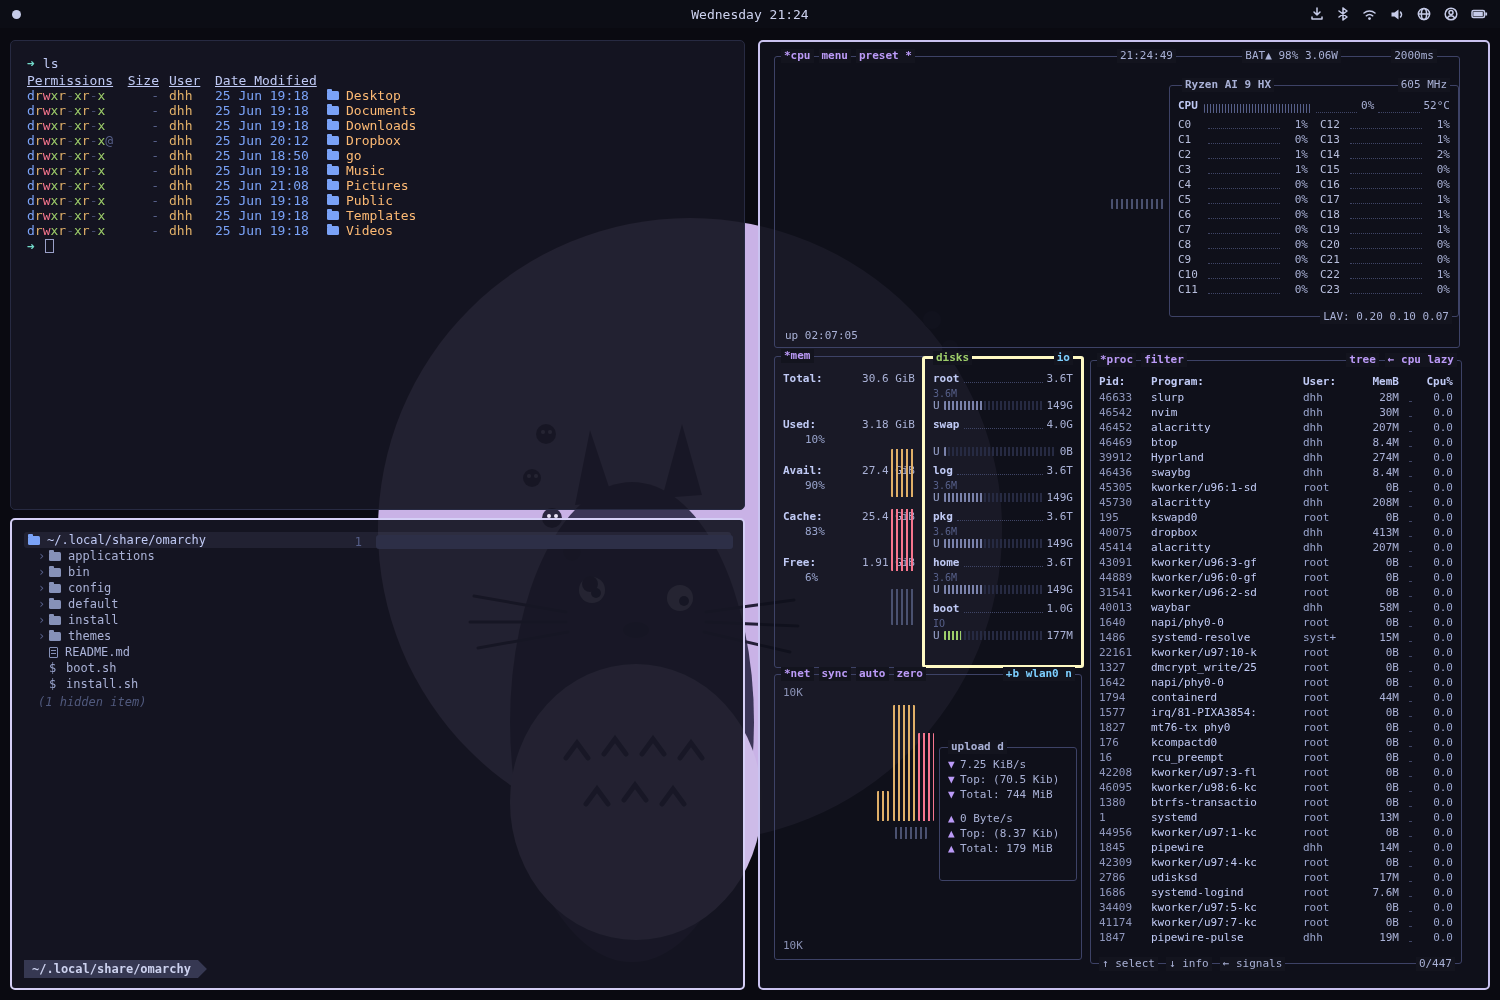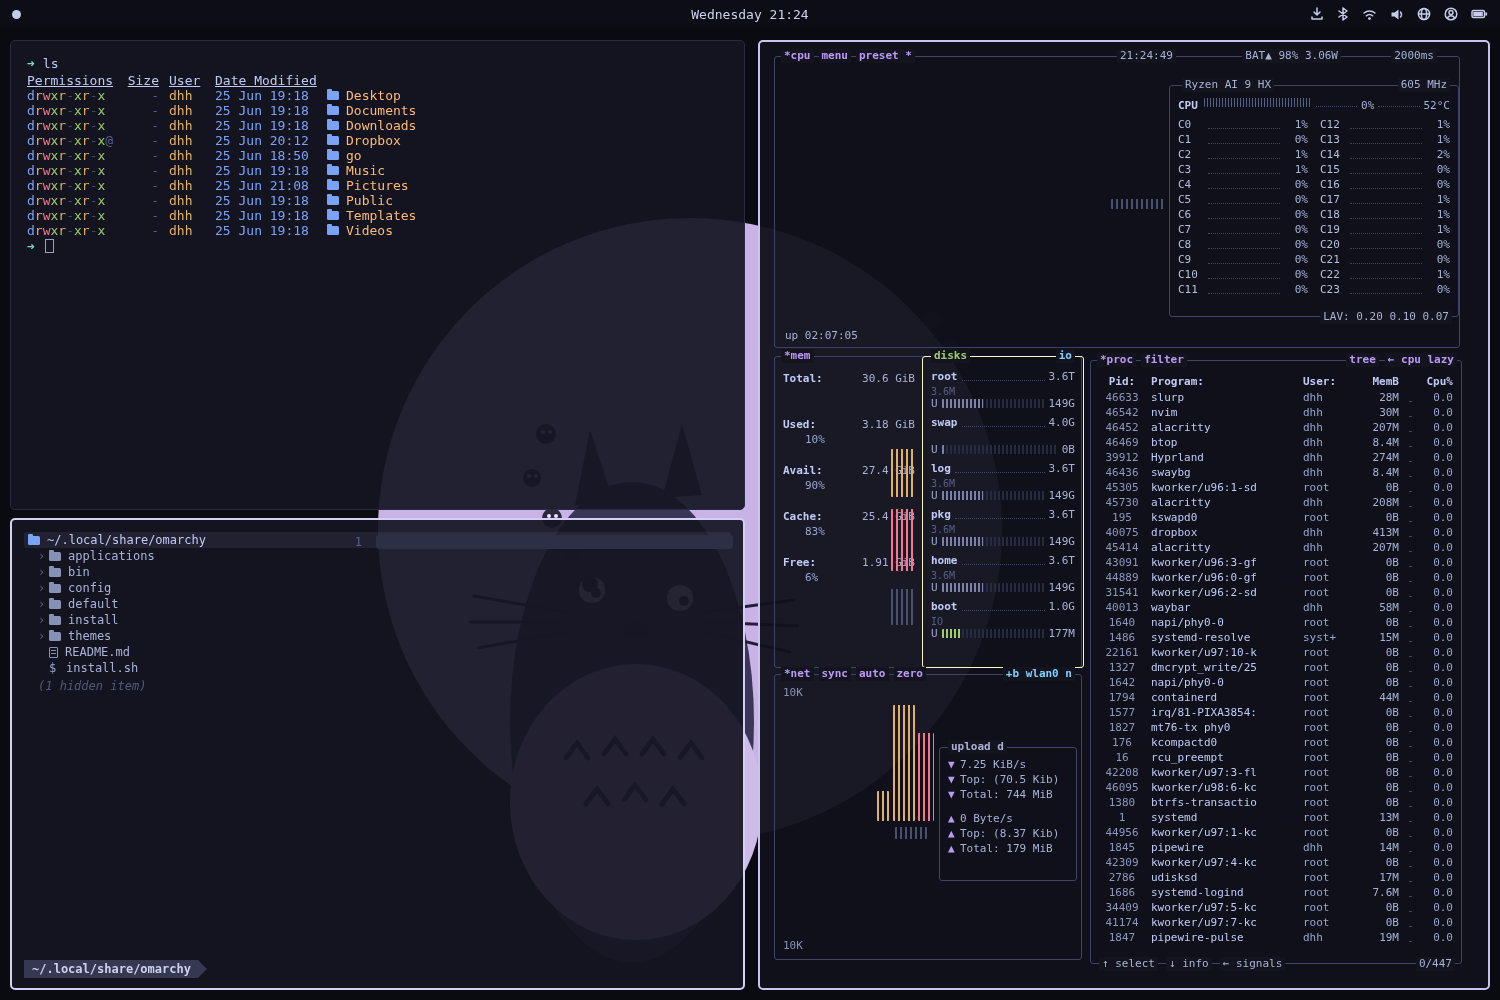--- a/index.html
+++ b/index.html
@@ -71,36 +71,36 @@
 .bx{position:absolute;border:1px solid #3d4266;border-radius:3px}
 .chip{background:#13141e;padding:0 3px;font-weight:bold;color:#bb9af7;white-space:nowrap;line-height:14px}
 .chip.val{color:#a9b1d6;font-weight:normal}
 .chip.cy{color:#7dcfff}.chip.gr{color:#9ece6a}
 .abs{position:absolute}
 .tabsrow{position:absolute;top:-8px;left:6px;display:flex;gap:5px}
 .lead{flex:1;margin:0 4px;border-bottom:1px dotted #3f4566;height:9px}
 .bx-cpu{left:14px;top:14px;width:686px;height:292px}
 .uptime{position:absolute;left:10px;bottom:4px;color:#a9b1d6}
 .bx-cores{position:absolute;left:394px;top:28px;width:290px;height:232px;border:1px solid #3d4266;border-radius:3px}
-.cpurow{display:flex;align-items:flex-start;padding:12px 8px 0;height:27px}
+.cpurow{display:flex;align-items:flex-end;padding:12px 8px 0;height:27px}
 .cpurow .lbl{color:#c0caf5;font-weight:bold;margin-right:6px}
 .cpubar{width:108px;height:9px;background:repeating-linear-gradient(90deg,#565f89 0 1px,transparent 1px 3px);border-radius:1px}
 .cpupct,.cputemp{color:#a9b1d6}
 .coregrid{display:grid;grid-template-rows:repeat(12,15px);grid-auto-flow:column;grid-auto-columns:1fr;column-gap:12px;padding:4px 8px 0}
 .core{display:flex;align-items:center}
 .cn{color:#b8bfdd;width:26px}
 .cp{color:#a9b1d6;width:24px;text-align:right}
 .bx-mem{left:14px;top:314px;width:308px;height:312px}
 .memstats{width:140px;padding:14px 0 0 8px}
 .stat{margin-bottom:16px}
 .s1{display:flex;justify-content:space-between;height:15px}
 .sl{color:#c0caf5;font-weight:bold}
 .sv{color:#a9b1d6}
 .s2{height:15px;color:#9aa5ce;padding-left:22px}
-.bx-disks{position:absolute;left:147px;top:-1px;width:162px;height:312px;border:1px solid #fef9c3;border-radius:3px}
+.bx-disks{position:absolute;left:147px;top:-1px;width:162px;height:312px;border:3px solid #fef9c3;border-radius:3px}
 .dentries{padding:12px 8px 0}
 .dentry{margin-bottom:4px}
 .e1{display:flex;align-items:center;height:15px}
 .dn{color:#c0caf5;font-weight:bold}
 .dv{color:#a9b1d6}
 .e2{height:12px;font-size:10px;color:#565f89}
 .e3{display:flex;align-items:center;height:15px;gap:4px}
 .ul{color:#9aa5ce}
 .dbar{position:relative;flex:1;height:9px;background:repeating-linear-gradient(90deg,#262a42 0 2px,transparent 2px 4px);border-radius:1px;overflow:hidden}
 .dbar i{position:absolute;left:0;top:0;bottom:0;background:repeating-linear-gradient(90deg,#7a82ab 0 2px,transparent 2px 4px)}
@@ -109,21 +109,21 @@
 .scale{position:absolute;color:#8a91b4}
 .bx-np{position:absolute;left:164px;top:72px;width:138px;height:134px;border:1px solid #3d4266;border-radius:3px;padding:9px 8px 0}
 .nline{display:flex;height:15px;align-items:center;color:#a9b1d6}
 .nline .arr{color:#bb9af7;width:12px}
 .ngap{height:9px}
 .bx-proc{left:330px;top:318px;width:372px;height:604px}
 .rtabs{position:absolute;top:-8px;right:4px;display:flex;gap:6px}
 .pgrid{display:grid;grid-template-columns:46px 146px 44px 46px 1fr 32px;column-gap:6px;padding:0 8px;height:15px;align-items:center}
 .phead{padding-top:12px;height:29px;color:#c0caf5;font-weight:bold}
 .phead span{white-space:nowrap}
-.c-pid{text-align:center;color:#8f97bd}
+.c-pid{text-align:left;color:#8f97bd}
 .c-prog{color:#c0caf5;overflow:hidden;white-space:nowrap}
 .c-user{color:#9aa5ce}
 .c-mem{text-align:right;color:#a9b1d6}
 .c-cpu{text-align:right;color:#9aa5ce}
 .phead .c-pid,.phead .c-prog,.phead .c-user{color:#c0caf5}
 .phead .c-mem,.phead .c-cpu{color:#c0caf5}
 .pfoot{position:absolute;bottom:-8px;left:8px;display:flex;gap:8px}
 .pcount{position:absolute;bottom:-8px;right:6px}
 
 .dec{position:absolute;border-radius:1px}
@@ -399,20 +399,25 @@
         </div>
         <div class="titem k-readme">
 
           <i class="doc"></i>
 
           <span>README.md</span>
         </div>
         <div class="titem k-script">
 
           <span class="dollar"></span>
+          <span>boot.sh</span>
+        </div>
+        <div class="titem k-script">
+
+          <span class="dollar"></span>
           <span>install.sh</span>
         </div>
       </div>
     <div class="hidden-note">(1 hidden item)</div>
     <div class="preview">
       <span class="pnum">1</span>
       <span class="pbar"></span>
     </div>
     <div class="statusbar">~/.local/share/omarchy</div>
   </section>
@@ -425,21 +430,21 @@
       <span class="chip">*cpu</span>
           <span class="chip">menu</span>
           <span class="chip">preset *</span>
         </div>
       <span class="chip val abs" style="top:-8px;left:342px">21:24:49</span>
       <span class="chip val abs" style="top:-8px;right:118px">BAT▲ 98% 3.06W</span>
       <span class="chip val abs" style="top:-8px;right:22px">2000ms</span>
       <span class="dec st-g" style="left:336px;top:142px;width:54px;height:10px"></span>
 
       <div class="bx-cores">
-        <span class="chip val abs" style="top:-8px;left:12px;font-weight:normal">Ryzen AI 9 HX</span>
+        <span class="chip val abs" style="top:-8px;left:12px;font-weight:bold">Ryzen AI 9 HX</span>
         <span class="chip val abs" style="top:-8px;right:8px">605 MHz</span>
         <div class="cpurow">
           <span class="lbl">CPU</span>
           <span class="cpubar"></span>
           <span class="lead"></span>
           <span class="cpupct">0%</span>
           <span class="lead"></span>
           <span class="cputemp">52°C</span>
         </div>
         <div class="coregrid">

